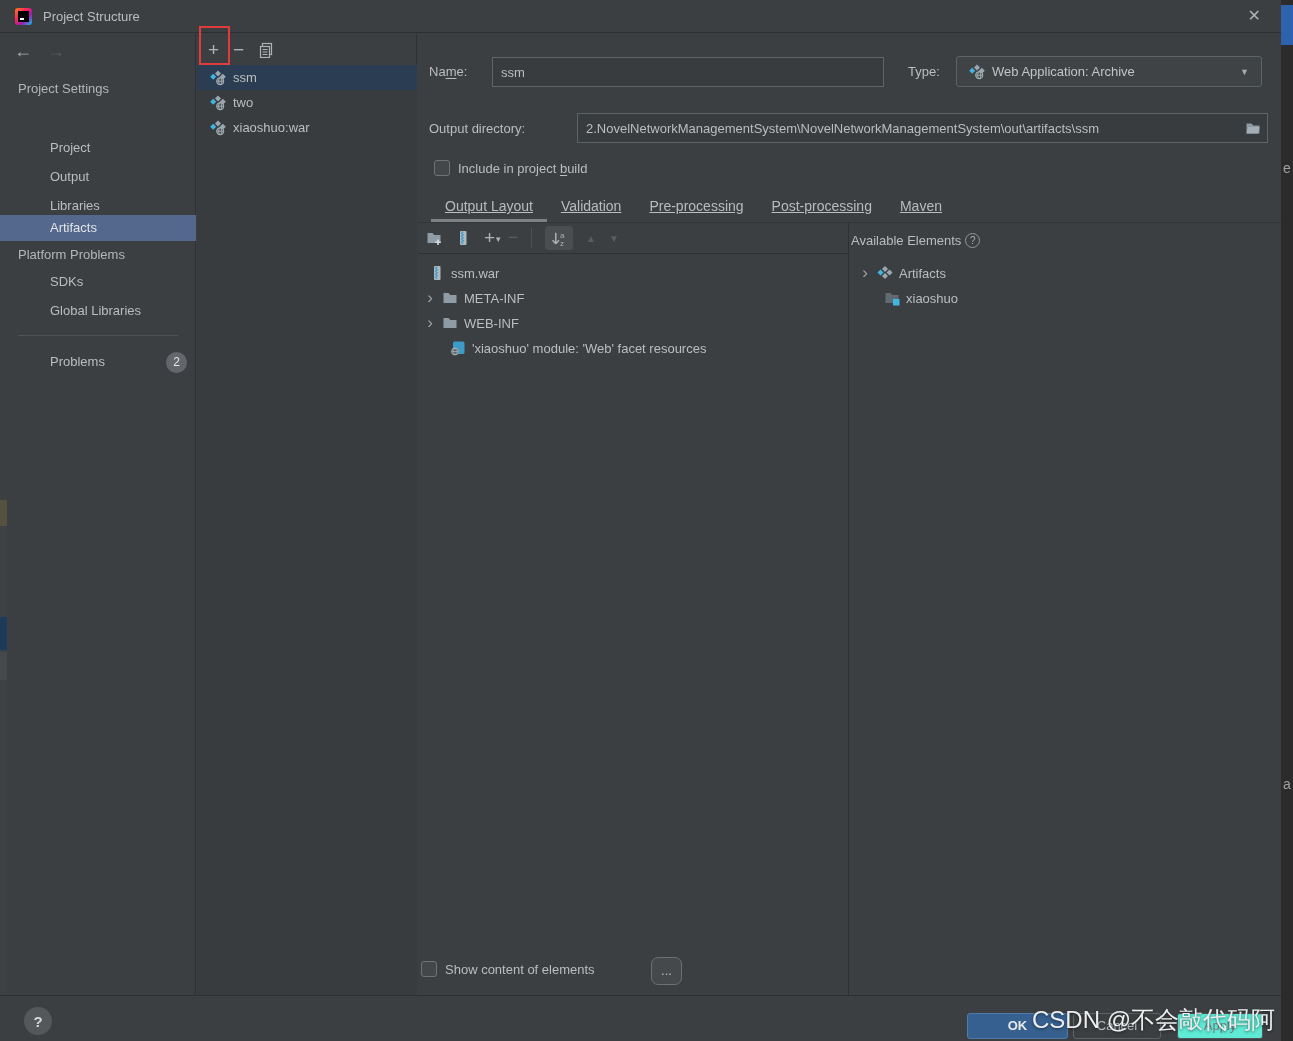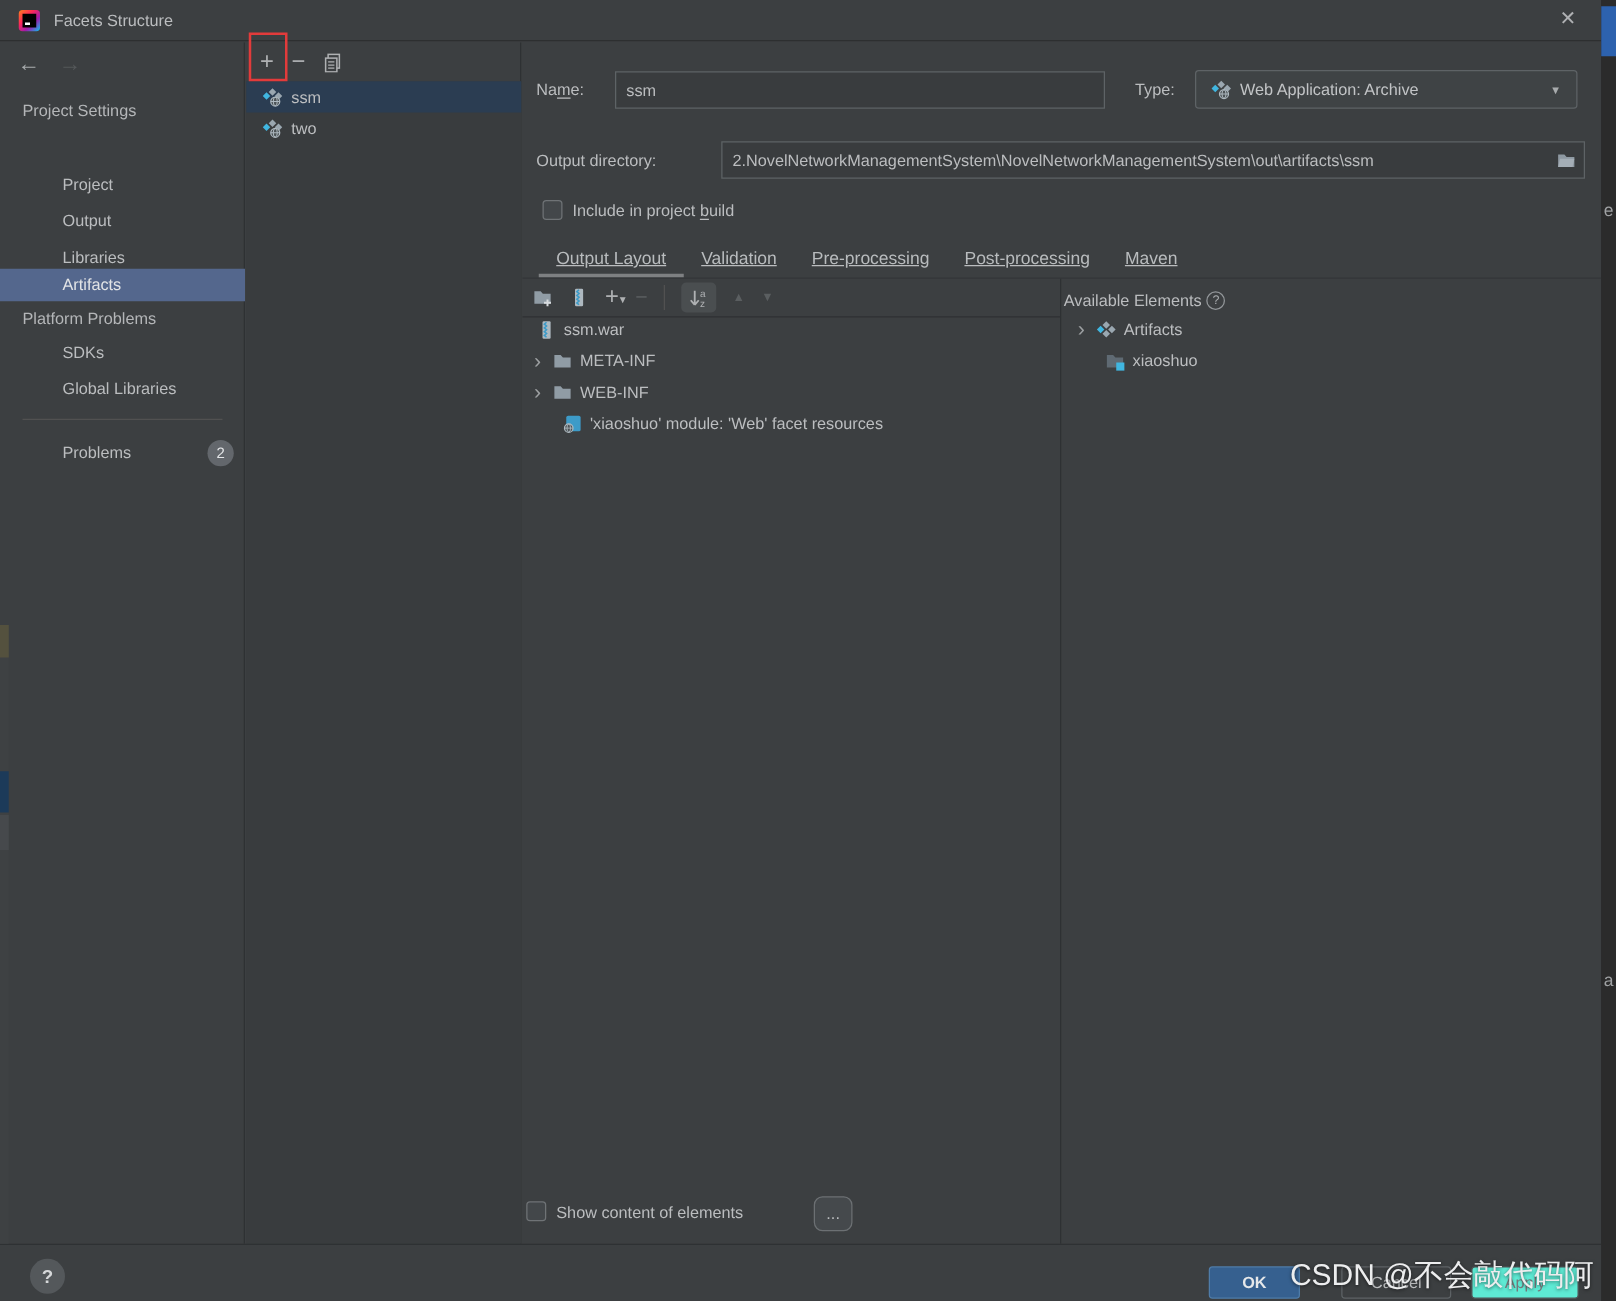--- a/index.html
+++ b/index.html
@@ -63,39 +63,39 @@
   .tt-dim { color:#5A5E60; font-size:17px; line-height:18px; }
   .tt-sep { width:1px; height:20px; background:#515151; }
   .sort-box { width:28px; height:24px; background:#4A4E50; border-radius:4px; display:flex; align-items:center; justify-content:center; }
   .tri { font-size:10px; color:#5A5E60; }
   .plus-caret { position:relative; font-size:19px; color:#AFB1B3; line-height:20px; }
   .plus-caret s { position:absolute; right:-7px; bottom:-2px; font-size:8px; color:#AFB1B3; text-decoration:none; }
 
   .pane-divider { position:absolute; left:430px; top:189px; width:1px; height:772px; background:#2E3133; }
 
   .tree { position:absolute; left:0; top:222px; width:430px; }
-  .trow { height:25px; display:flex; align-items:flex-start; gap:6px; color:#BCBEC0; white-space:nowrap; }
+  .trow { height:25px; display:flex; align-items:flex-end; gap:6px; color:#BCBEC0; white-space:nowrap; }
   .chev { width:12px; text-align:center; font-size:17px; color:#9DA0A2; line-height:16px; }
 
   .avail-header { position:absolute; left:433px; top:197px; height:18px; display:flex; align-items:center; gap:4px; color:#BBBDBF; }
   .qcircle { width:15px; height:15px; border:1px solid #93979A; border-radius:50%; color:#A9ACAF;
              font-size:10px; display:flex; align-items:center; justify-content:center; }
   .avail-tree { position:absolute; left:430px; top:222px; width:433px; }
 
   .show-row { position:absolute; left:3px; top:927px; display:flex; align-items:center; gap:8px; }
   .cb-inline { width:16px; height:16px; border:1px solid #6F7376; border-radius:3px; background:#43474A; flex:0 0 auto; }
   .more-btn { position:absolute; left:233px; top:923px; width:31px; height:28px; border:1px solid #6C7073; border-radius:7px;
               background:#45494C; color:#BBBDBF; text-align:center; line-height:25px; }
 
   
   .bottombar { position:absolute; left:0; top:995px; width:1281px; height:46px; border-top:1px solid #2E3133; background:#3C3F41; }
   .help-circle { position:absolute; left:24px; top:11px; width:28px; height:28px; border-radius:50%; background:#54585B;
                  color:#D6D8DA; font-size:15px; font-weight:bold; display:flex; align-items:center; justify-content:center; }
   .btn { position:absolute; top:17px; height:26px; border-radius:3px; text-align:center; line-height:24px; font-size:13px; }
-  .btn-ok { left:967px; width:73px; background:#36608F; border:1px solid #4F7CA8; color:#E6E8EA; font-weight:bold; }
+  .btn-ok { left:967px; width:101px; background:#36608F; border:1px solid #4F7CA8; color:#E6E8EA; font-weight:bold; }
   .btn-cancel { left:1073px; width:88px; background:#3C3F41; border:1px solid #5E6366; color:#BBBDBF; }
   .btn-apply { left:1177px; width:86px; background:#5eead4; border:1px solid #4E5254; color:#75787B; }
   .watermark { position:absolute; right:6px; top:8px; font-size:24px; color:#ECEDEE; white-space:nowrap;
                text-shadow:0 1px 3px rgba(0,0,0,0.55); z-index:10; }
 
   
   .right-strip { position:absolute; left:1281px; top:0; width:12px; height:1041px; background:#2B2B2B; }
   .right-strip .blue { position:absolute; left:0; top:5px; width:12px; height:40px; background:#2D62AE; }
   .frag { position:absolute; left:2px; color:#9FA1A3; font-size:14px; }
   .left-strip { position:absolute; left:0; top:500px; width:7px; height:495px; background:#3E4143; z-index:5; }
@@ -106,21 +106,21 @@
 </head>
 <body>
 
 <div class="dialog">
 
   <div class="titlebar">
     <span class="idea-logo">
         <i></i>
         <b></b>
       </span>
-    <span class="win-title">Facets Structure</span>
+    <span class="win-title">Project Structure</span>
     <span class="close-btn">✕</span>
   </div>
 
   <div class="sidebar">
     <span class="nav-arrow nav-back">←</span>
     <span class="nav-arrow nav-fwd">→</span>
 
     <div class="side-head" style="top:47px">Project Settings</div>
     <div class="side-item" style="top:101px">Project</div>
     <div class="side-item" style="top:130px">Output</div>
@@ -164,20 +164,31 @@
       <div class="lrow">
         <svg class="ic16" viewBox="0 0 16 16">
           <polygon points="8,0.5 11,3.5 8,6.5 5,3.5" fill="#9AA7B0"></polygon>
           <polygon points="3.2,3.8 6.2,6.8 3.2,9.8 0.2,6.8" fill="#40B6E0"></polygon>
           <polygon points="12.8,3.8 15.8,6.8 12.8,9.8 9.8,6.8" fill="#9AA7B0"></polygon>
           <circle cx="10.2" cy="11.2" r="3.6" fill="#4C5356" stroke="#AEB9C0" stroke-width="1"></circle>
           <line x1="6.8" y1="11.2" x2="13.6" y2="11.2" stroke="#AEB9C0" stroke-width="0.8"></line>
           <ellipse cx="10.2" cy="11.2" rx="1.6" ry="3.4" fill="none" stroke="#AEB9C0" stroke-width="0.8"></ellipse>
         </svg>
         <span>two</span>
+      </div>
+      <div class="lrow">
+        <svg class="ic16" viewBox="0 0 16 16">
+          <polygon points="8,0.5 11,3.5 8,6.5 5,3.5" fill="#9AA7B0"></polygon>
+          <polygon points="3.2,3.8 6.2,6.8 3.2,9.8 0.2,6.8" fill="#40B6E0"></polygon>
+          <polygon points="12.8,3.8 15.8,6.8 12.8,9.8 9.8,6.8" fill="#9AA7B0"></polygon>
+          <circle cx="10.2" cy="11.2" r="3.6" fill="#4C5356" stroke="#AEB9C0" stroke-width="1"></circle>
+          <line x1="6.8" y1="11.2" x2="13.6" y2="11.2" stroke="#AEB9C0" stroke-width="0.8"></line>
+          <ellipse cx="10.2" cy="11.2" rx="1.6" ry="3.4" fill="none" stroke="#AEB9C0" stroke-width="0.8"></ellipse>
+        </svg>
+        <span>xiaoshuo:war</span>
       </div>
     </div>
   </div>
 
   <div class="main">
 
     <div class="flabel" style="left:11px; top:30px"><span>Na</span><span class="mn">m</span><span>e:</span></div>
     <input class="tfield" style="left: 74px; top: 23px; width: 392px;" value="ssm">
 
     <div class="flabel" style="left:490px; top:30px">Type:</div>

